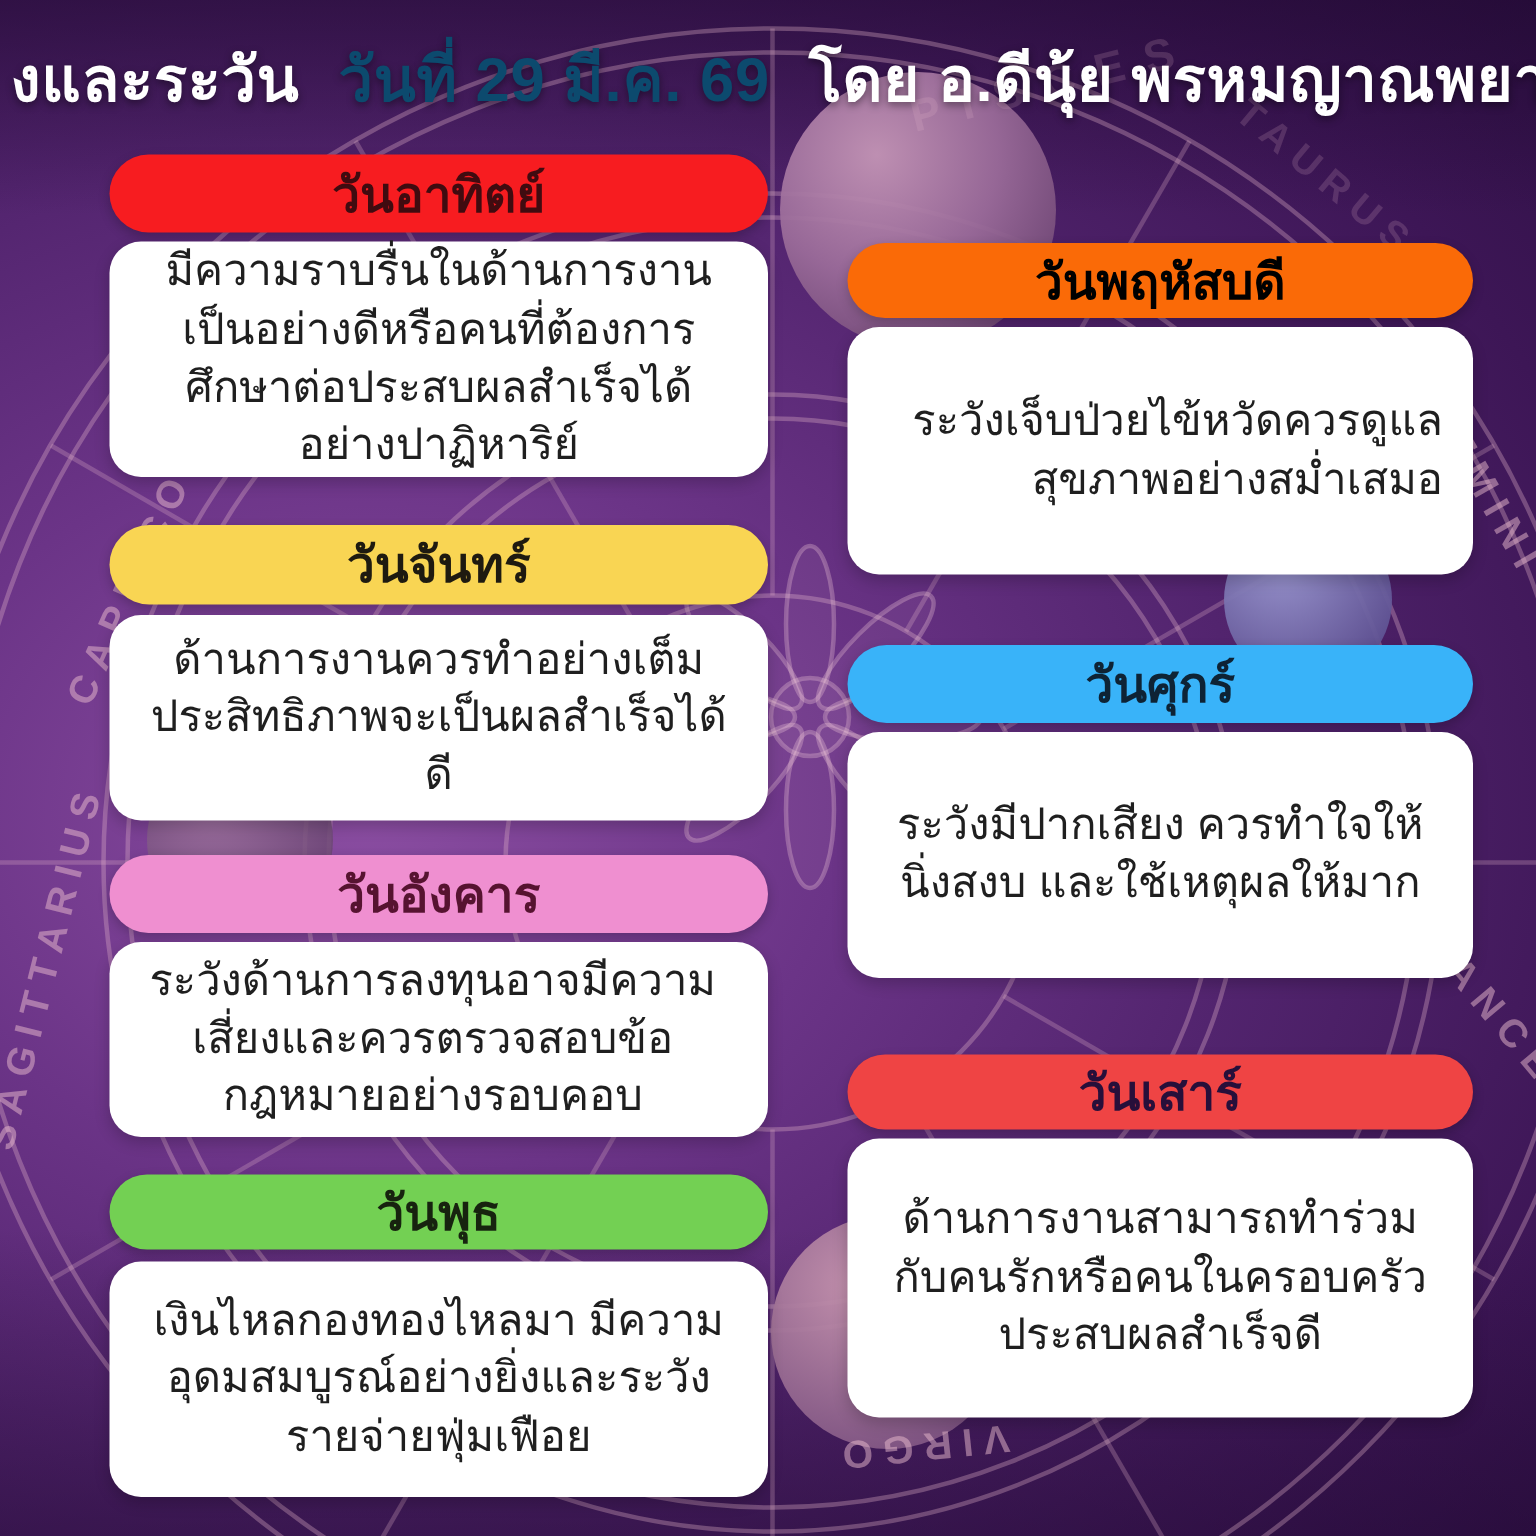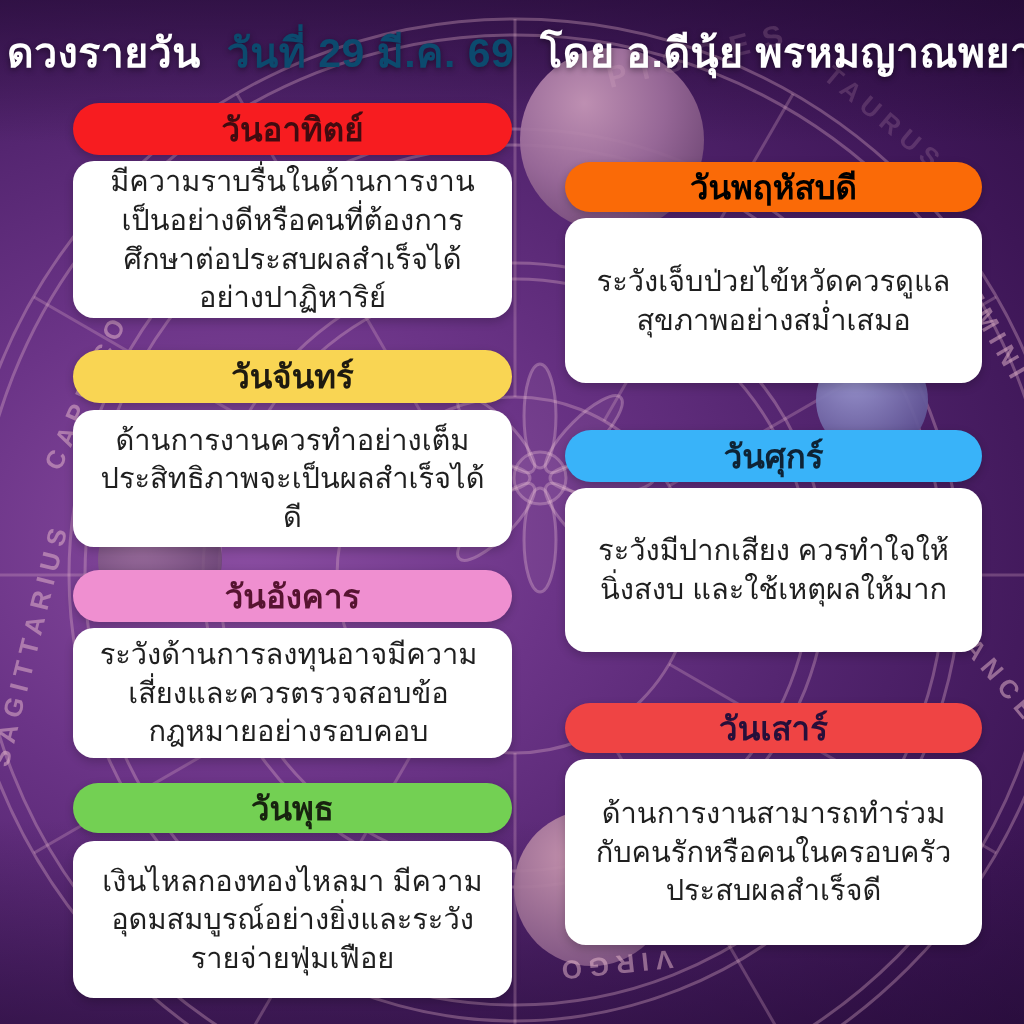--- a/index.html
+++ b/index.html
@@ -117,21 +117,21 @@
   <text class="zodiac-word" transform="translate(60,472) rotate(-66)">CAPRICORN</text>
   <text class="zodiac-word" transform="translate(8,768) rotate(-76)">SAGITTARIUS</text>
   <text class="zodiac-word" transform="translate(672,950) rotate(174)">VIRGO</text>
   <text class="zodiac-word" transform="translate(948,270) rotate(60)">GEMINI</text>
   <text class="zodiac-word" transform="translate(946,628) rotate(50)">CANCER</text>
   <text class="zodiac-word" transform="translate(610,88) rotate(-14)" opacity="0.35" style="font-size:30px;letter-spacing:14px;">PISCES</text>
   <text class="zodiac-word" transform="translate(822,78) rotate(40)" opacity="0.35">TAURUS</text>
 </svg>
 
 <div class="header">
-  <span class="seg">ดวงรายวัน</span>
+  <span class="seg">งและระวัน</span>
   <span class="seg" style="color: #0c4a6e;">วันที่ 29 มี.ค. 69</span>
   <span class="seg">โดย อ.ดีนุ้ย พรหมญาณพยากรณ์</span>
 </div>
 
 <div class="pill" style="left: 73px; top: 103px; width: 439px; height: 52px; background-color: rgb(247, 28, 32); color: rgb(64, 11, 16);">
   <span>วันอาทิตย์</span>
 </div>
 <div class="card" style="left:73px;top:161px;width:439px;height:157px;">
   <span>มีความราบรื่นในด้านการงานเป็น​อย่างดีหรือคนที่ต้องการศึกษาต่อ​ประสบผลสำเร็จได้อย่าง​ปาฏิหาริย์</span>
 </div>
@@ -153,21 +153,21 @@
 <div class="pill" style="left: 73px; top: 783px; width: 439px; height: 50px; background-color: rgb(115, 208, 83); color: rgb(23, 35, 15);">
   <span>วันพุธ</span>
 </div>
 <div class="card" style="left:73px;top:841px;width:439px;height:157px;">
   <span>เงินไหลกองทองไหลมา มีความ​อุดมสมบูรณ์อย่างยิ่งและระวังราย​จ่ายฟุ่มเฟือย</span>
 </div>
 
 <div class="pill" style="left: 565px; top: 162px; width: 417px; height: 50px; background-color: rgb(250, 106, 7); color: #000000;">
   <span>วันพฤหัสบดี</span>
 </div>
-<div class="card" style="left:565px;top:218px;width:417px;height:165px;">
+<div class="card" style="left:565px;top:218px;width:417px;height:165px;text-align:right;">
   <span>ระวังเจ็บป่วยไข้หวัดควรดูแล​สุขภาพอย่างสม่ำเสมอ</span>
 </div>
 
 <div class="pill" style="left: 565px; top: 430px; width: 417px; height: 52px; background-color: rgb(57, 179, 249); color: rgb(14, 35, 53); justify-content: center;">
   <span>วันศุกร์</span>
 </div>
 <div class="card" style="left:565px;top:488px;width:417px;height:164px;">
   <span>ระวังมีปากเสียง ควรทำใจให้​นิ่งสงบ และใช้เหตุผลให้มาก</span>
 </div>
 

